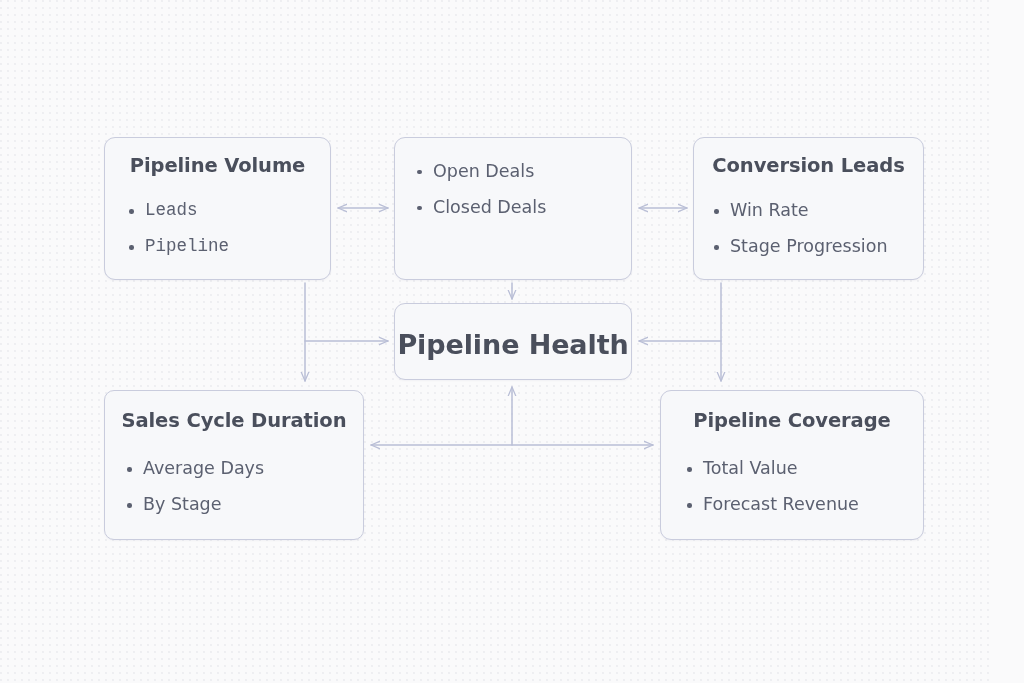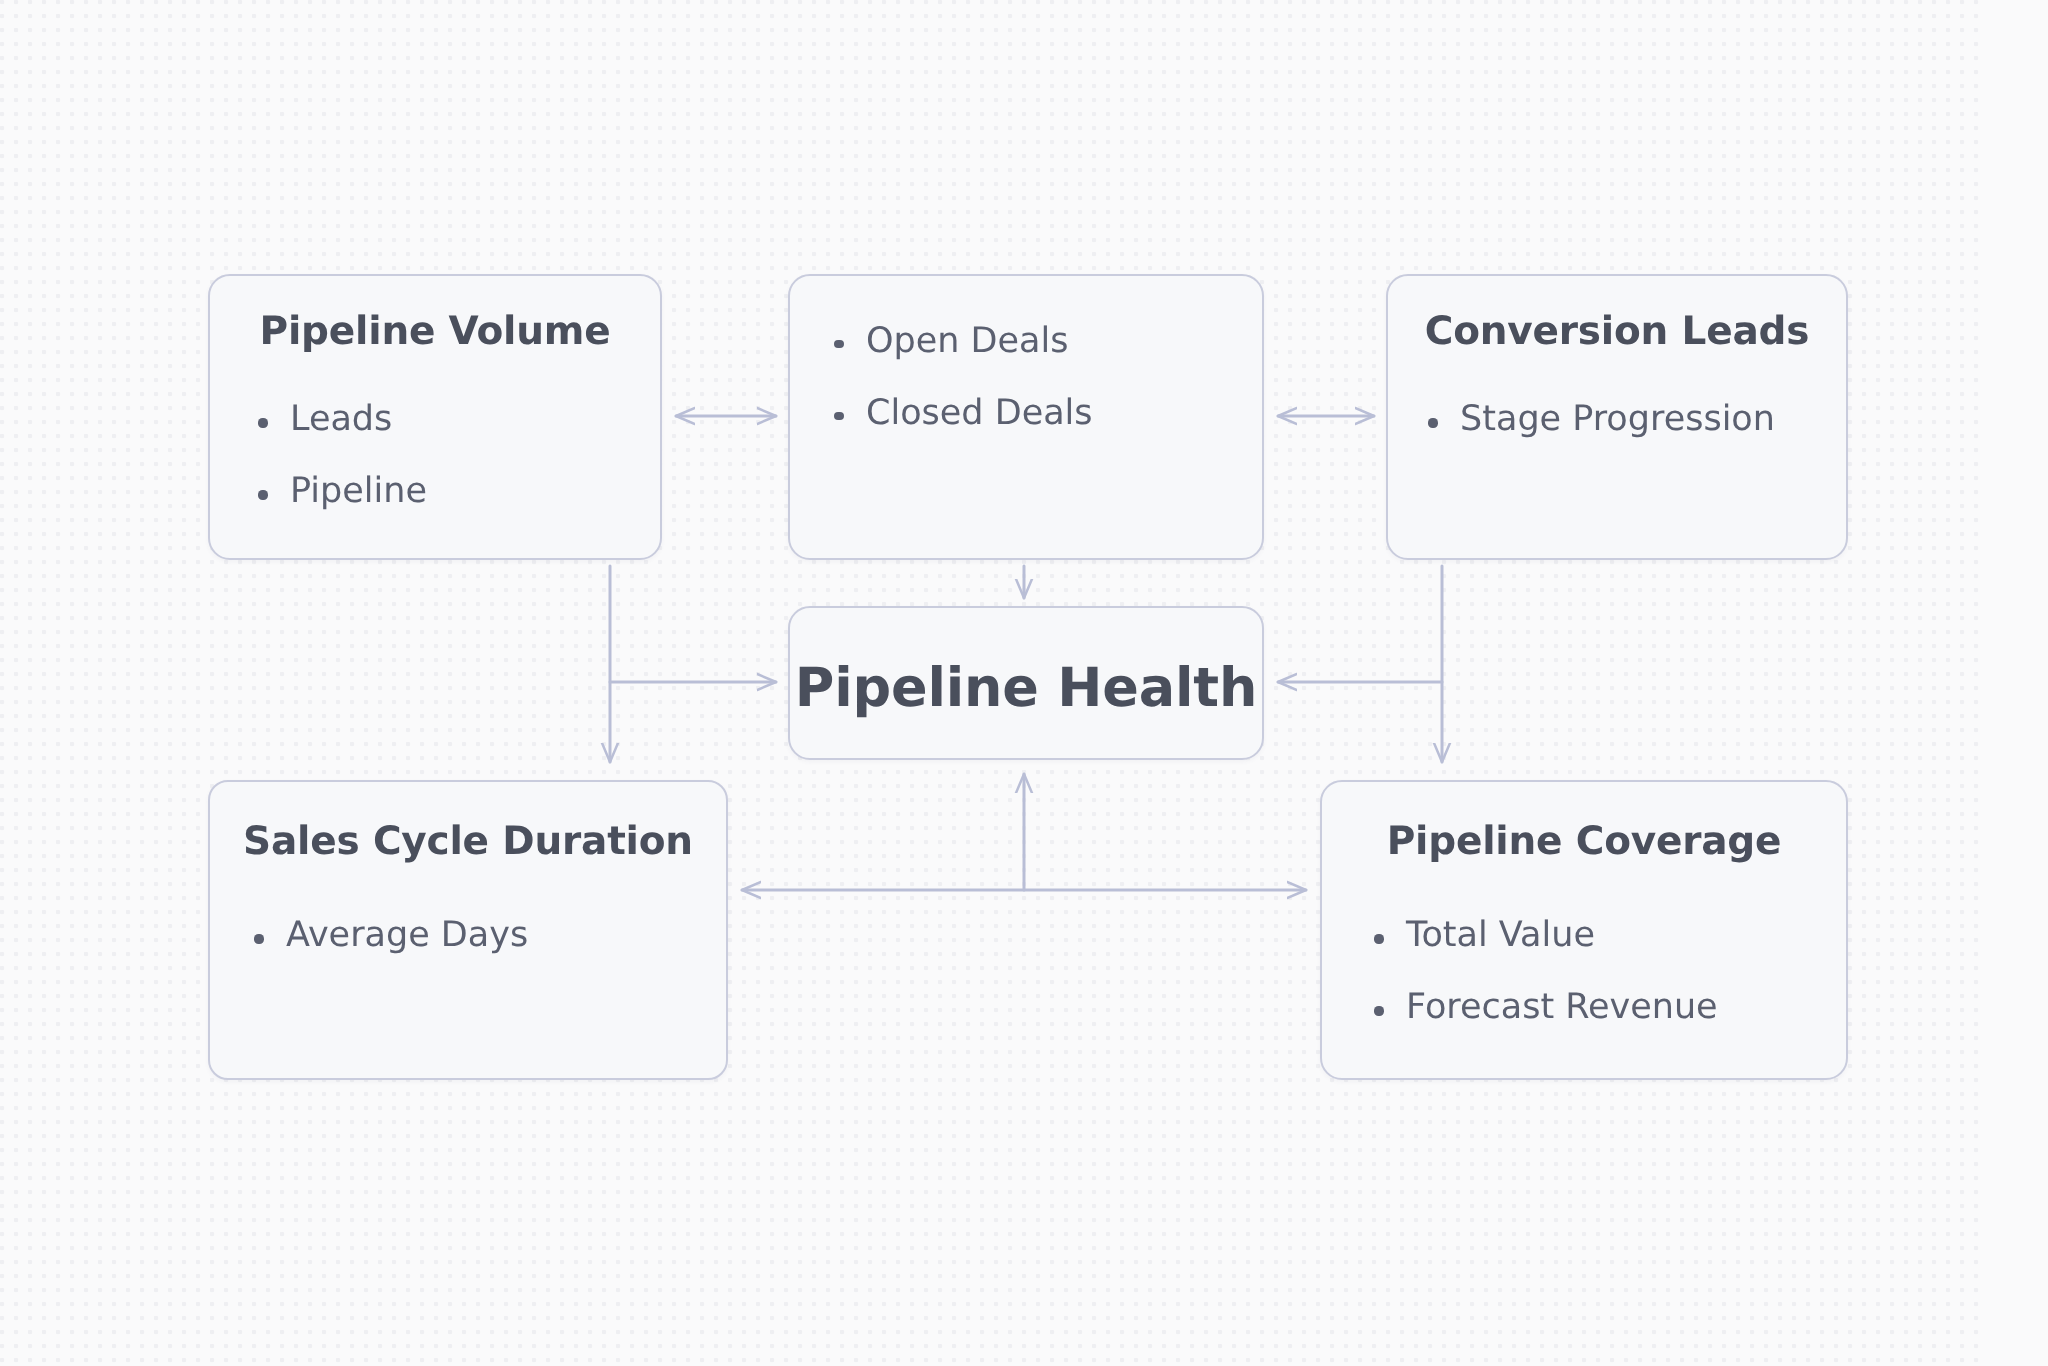--- a/index.html
+++ b/index.html
@@ -68,21 +68,21 @@
     width: 4.5px;
     height: 4.5px;
     margin-top: -2.2px;
     border-radius: 50%;
     background: #5b6070;
   }
 
   
   #node-pipeline-volume { left: 104px; top: 137px; width: 227px; height: 143px; }
   #node-pipeline-volume .node-title { margin-top: 16px; }
-  #node-pipeline-volume .node-list { margin: 23px 0 0 22px; }
+  #node-pipeline-volume .node-list { margin: 23px 0 0 22px; font-family: Liberation Mono, monospace; }
 
   #node-stage-distribution { left: 394px; top: 137px; width: 238px; height: 143px; }
   #node-stage-distribution .node-title { margin-top: 16px; }
   #node-stage-distribution .node-list { margin: 23px 0 0 20px; }
 
   #node-conversion-rate { left: 693px; top: 137px; width: 231px; height: 143px; }
   #node-conversion-rate .node-title { margin-top: 16px; }
   #node-conversion-rate .node-list { margin: 23px 0 0 18px; }
 
   #node-pipeline-health { left: 394px; top: 303px; width: 238px; height: 77px; }
@@ -142,32 +142,34 @@
   <div class="node" id="node-stage-distribution">
     <ul class="node-list">
       <li><span class="bullet"></span><span>Open Deals</span></li>
       <li><span class="bullet"></span><span>Closed Deals</span></li>
     </ul>
   </div>
 
   <div class="node" id="node-conversion-rate">
     <div class="node-title">Conversion Leads</div>
     <ul class="node-list">
+      <li><span class="bullet"></span><span>Win Rate</span></li>
       <li><span class="bullet"></span><span>Stage Progression</span></li>
     </ul>
   </div>
 
   <div class="node" id="node-pipeline-health">
     <div class="node-title">Pipeline Health</div>
   </div>
 
   <div class="node" id="node-sales-cycle-duration">
     <div class="node-title">Sales Cycle Duration</div>
     <ul class="node-list">
       <li><span class="bullet"></span><span>Average Days</span></li>
+      <li><span class="bullet"></span><span>By Stage</span></li>
     </ul>
   </div>
 
   <div class="node" id="node-pipeline-coverage">
     <div class="node-title">Pipeline Coverage</div>
     <ul class="node-list">
       <li><span class="bullet"></span><span>Total Value</span></li>
       <li><span class="bullet"></span><span>Forecast Revenue</span></li>
     </ul>
   </div>

